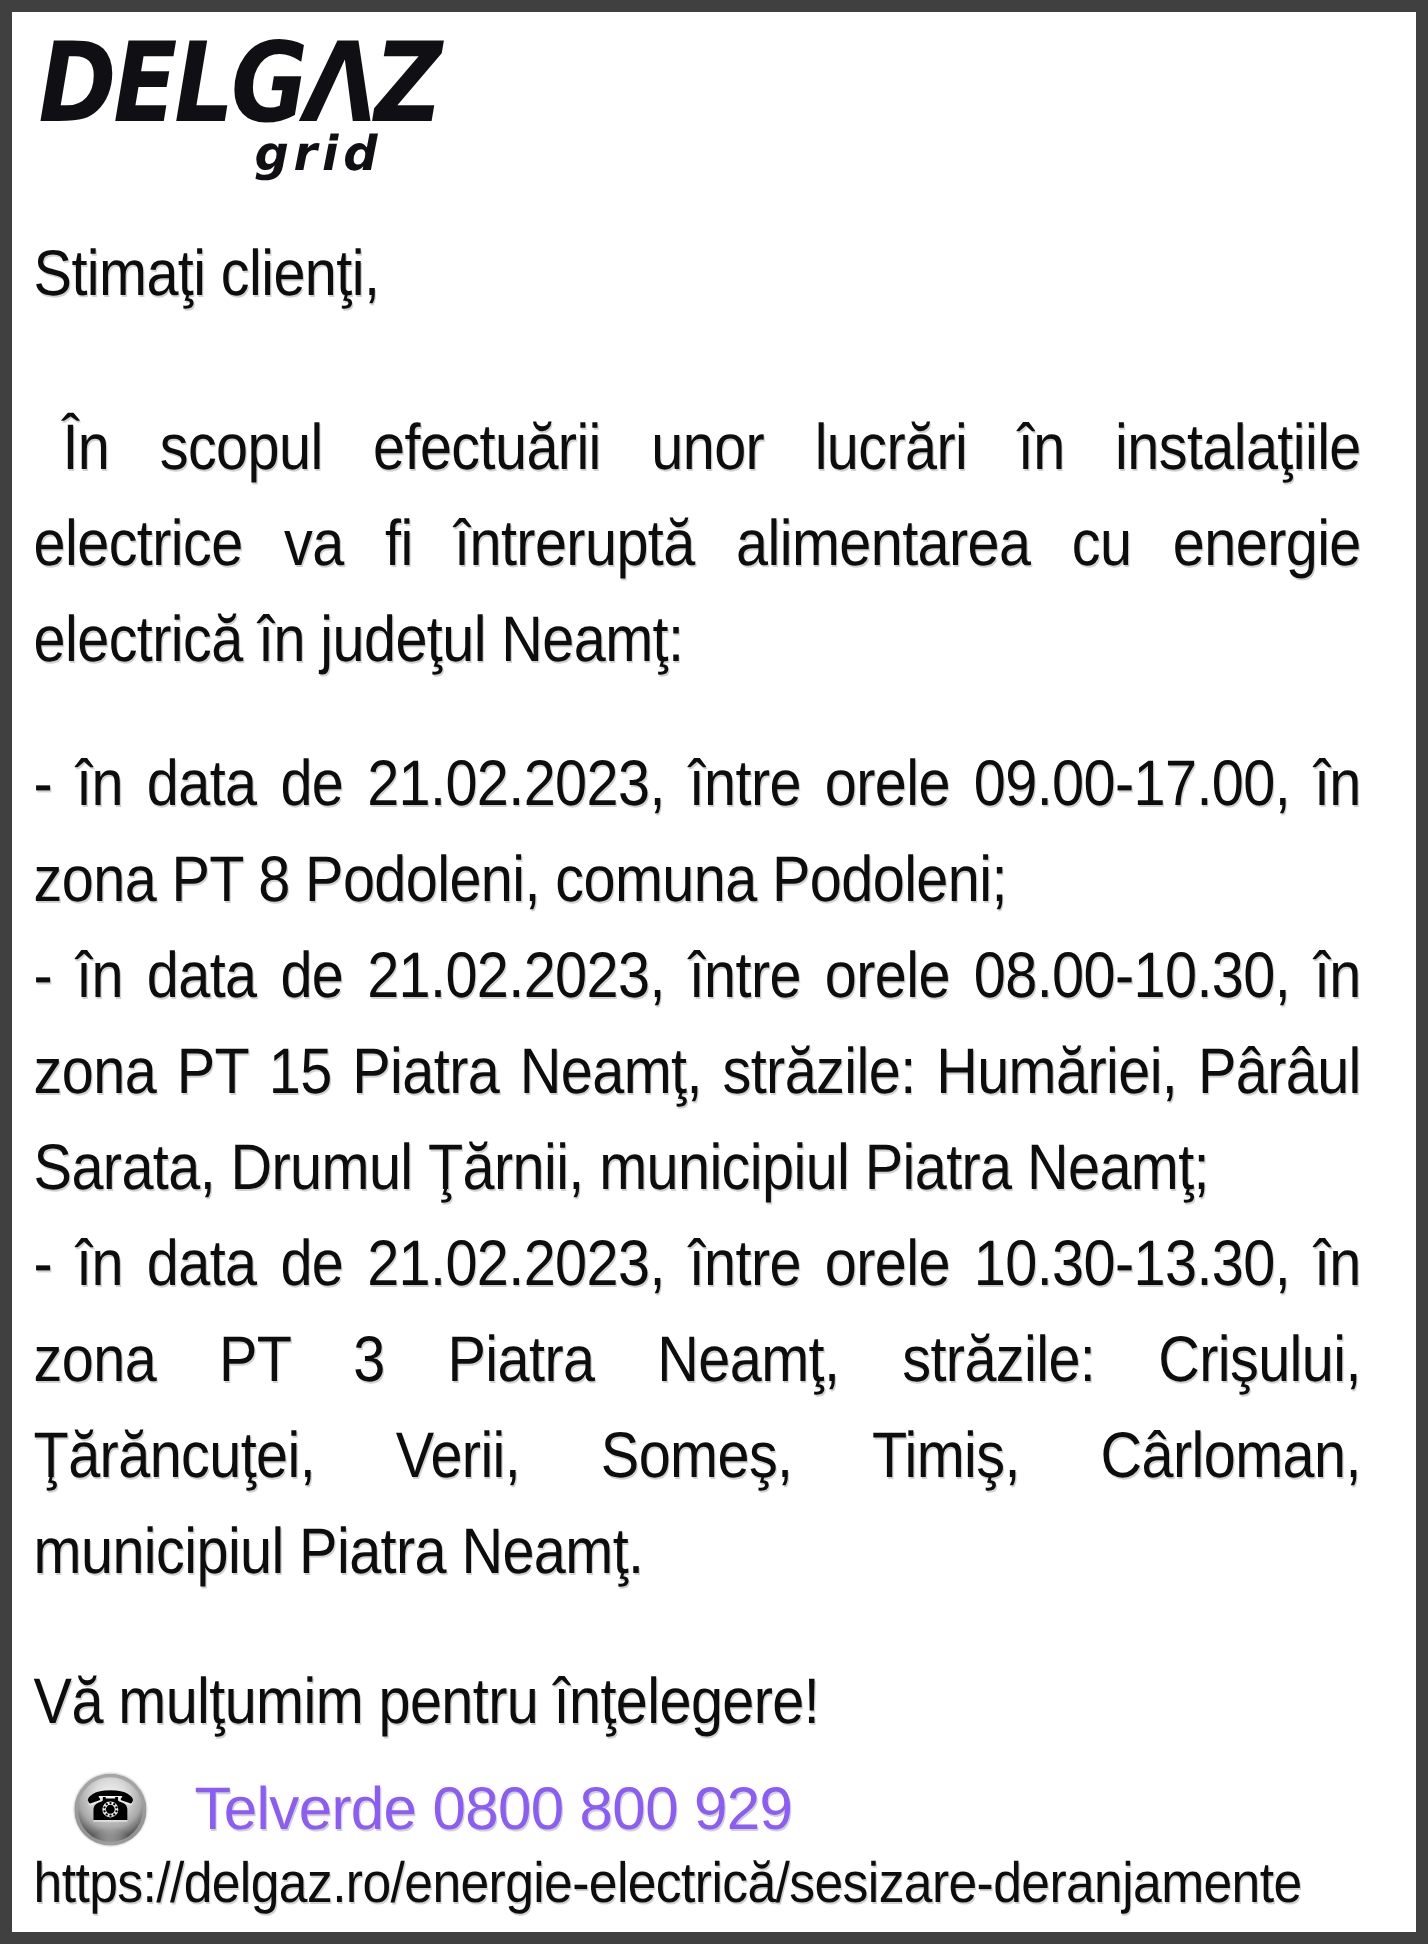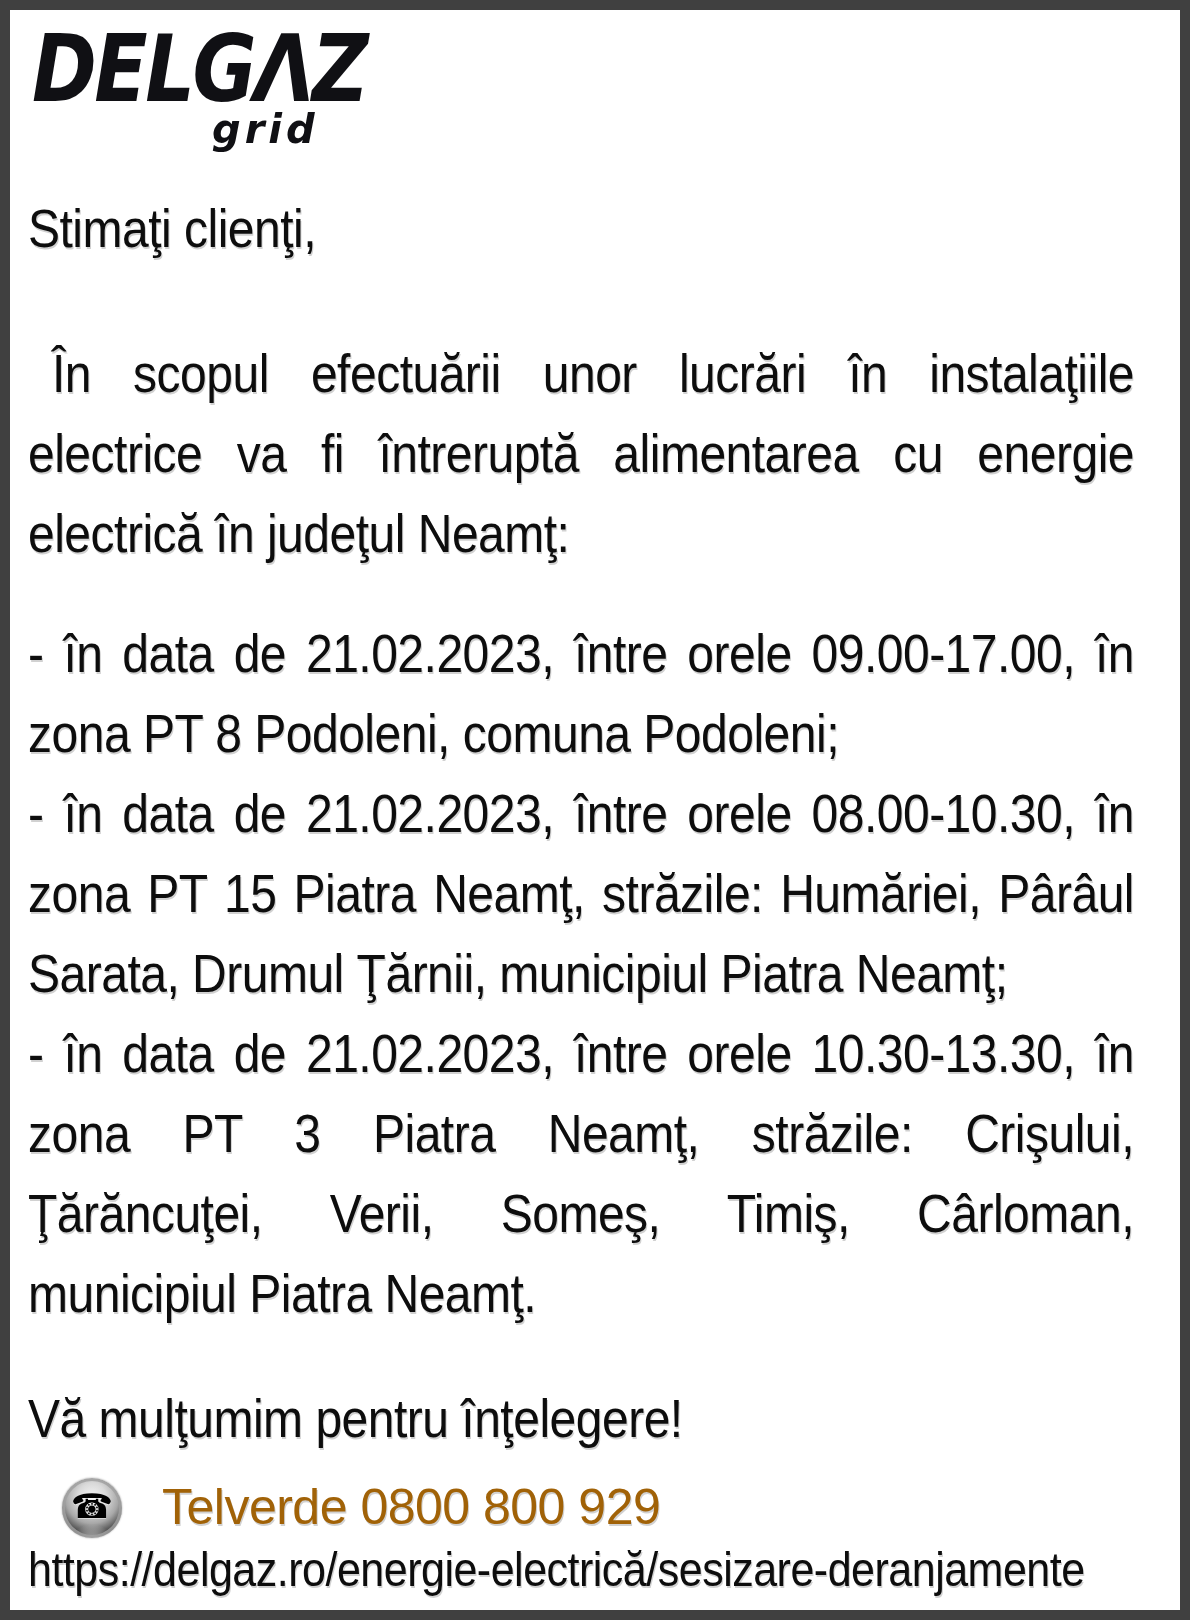--- a/index.html
+++ b/index.html
@@ -74,21 +74,21 @@
     line-height: 34px;
     color: #000;
     margin-top: -4px;
     text-shadow: 0 1px 0 rgba(255,255,255,0.45);
   }
   .phone-label {
     position: absolute; left: 100px; top: 0;
     font-size: 50px; line-height: 70px;
     letter-spacing: -0.5px;
     white-space: nowrap;
-    color: #a16207;
+    color: #8b5cf6;
     text-shadow: 1px 1.5px 0 rgba(90,90,90,0.28);
   }
   .url-line {
     position: absolute; left: 18px; top: 1528px;
     font-size: 43px; line-height: 58px;
     letter-spacing: -0.5px;
     white-space: nowrap;
     color: #0d0d0d;
     text-decoration: none;
     transform: scaleY(1.1);

